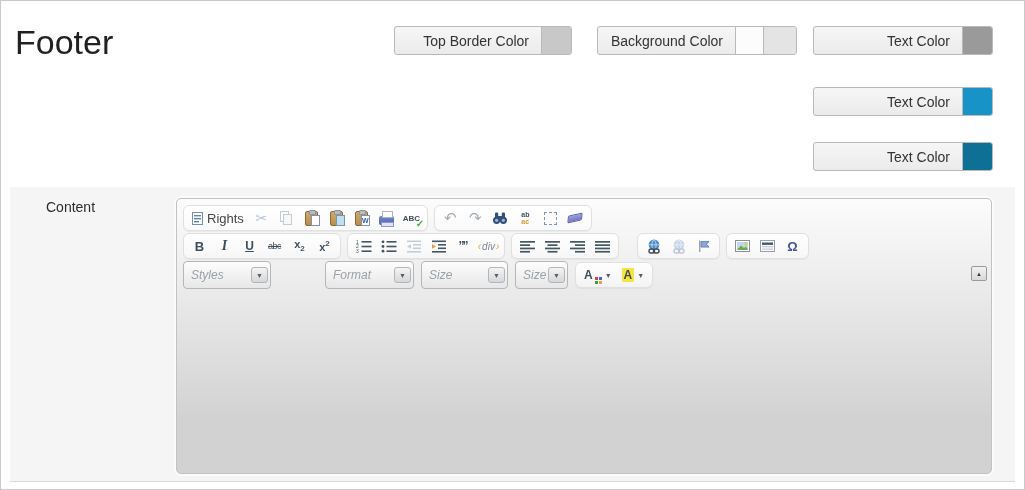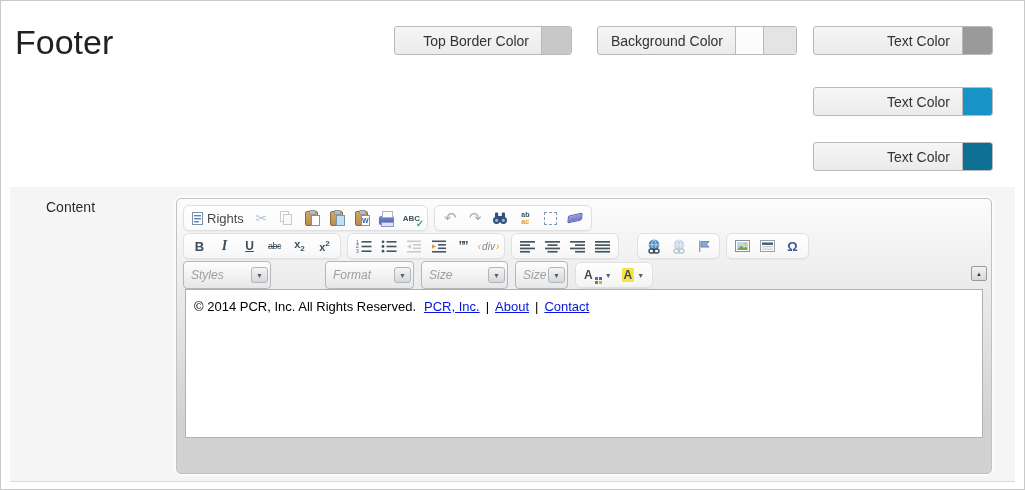--- a/index.html
+++ b/index.html
@@ -399,20 +399,17 @@
           <span class="g-Abg">A</span>
           <span class="caret">▼</span>
         </span>
       </span>
     </div>
 
     <span class="collapse-btn">
         <span>▲</span>
       </span>
 
-    <div class="edit-area">
-      <span class="copyright">© 2014 PCR, Inc.  All Rights Reserved.</span><a>PCR, Inc.</a><span class="sep">|</span><a>About</a><span class="sep">|</span><a>Contact</a>
-    </div>
 
     <div class="editor-bottom"></div>
   </div>
 
 </div>
 
 </body></html>

